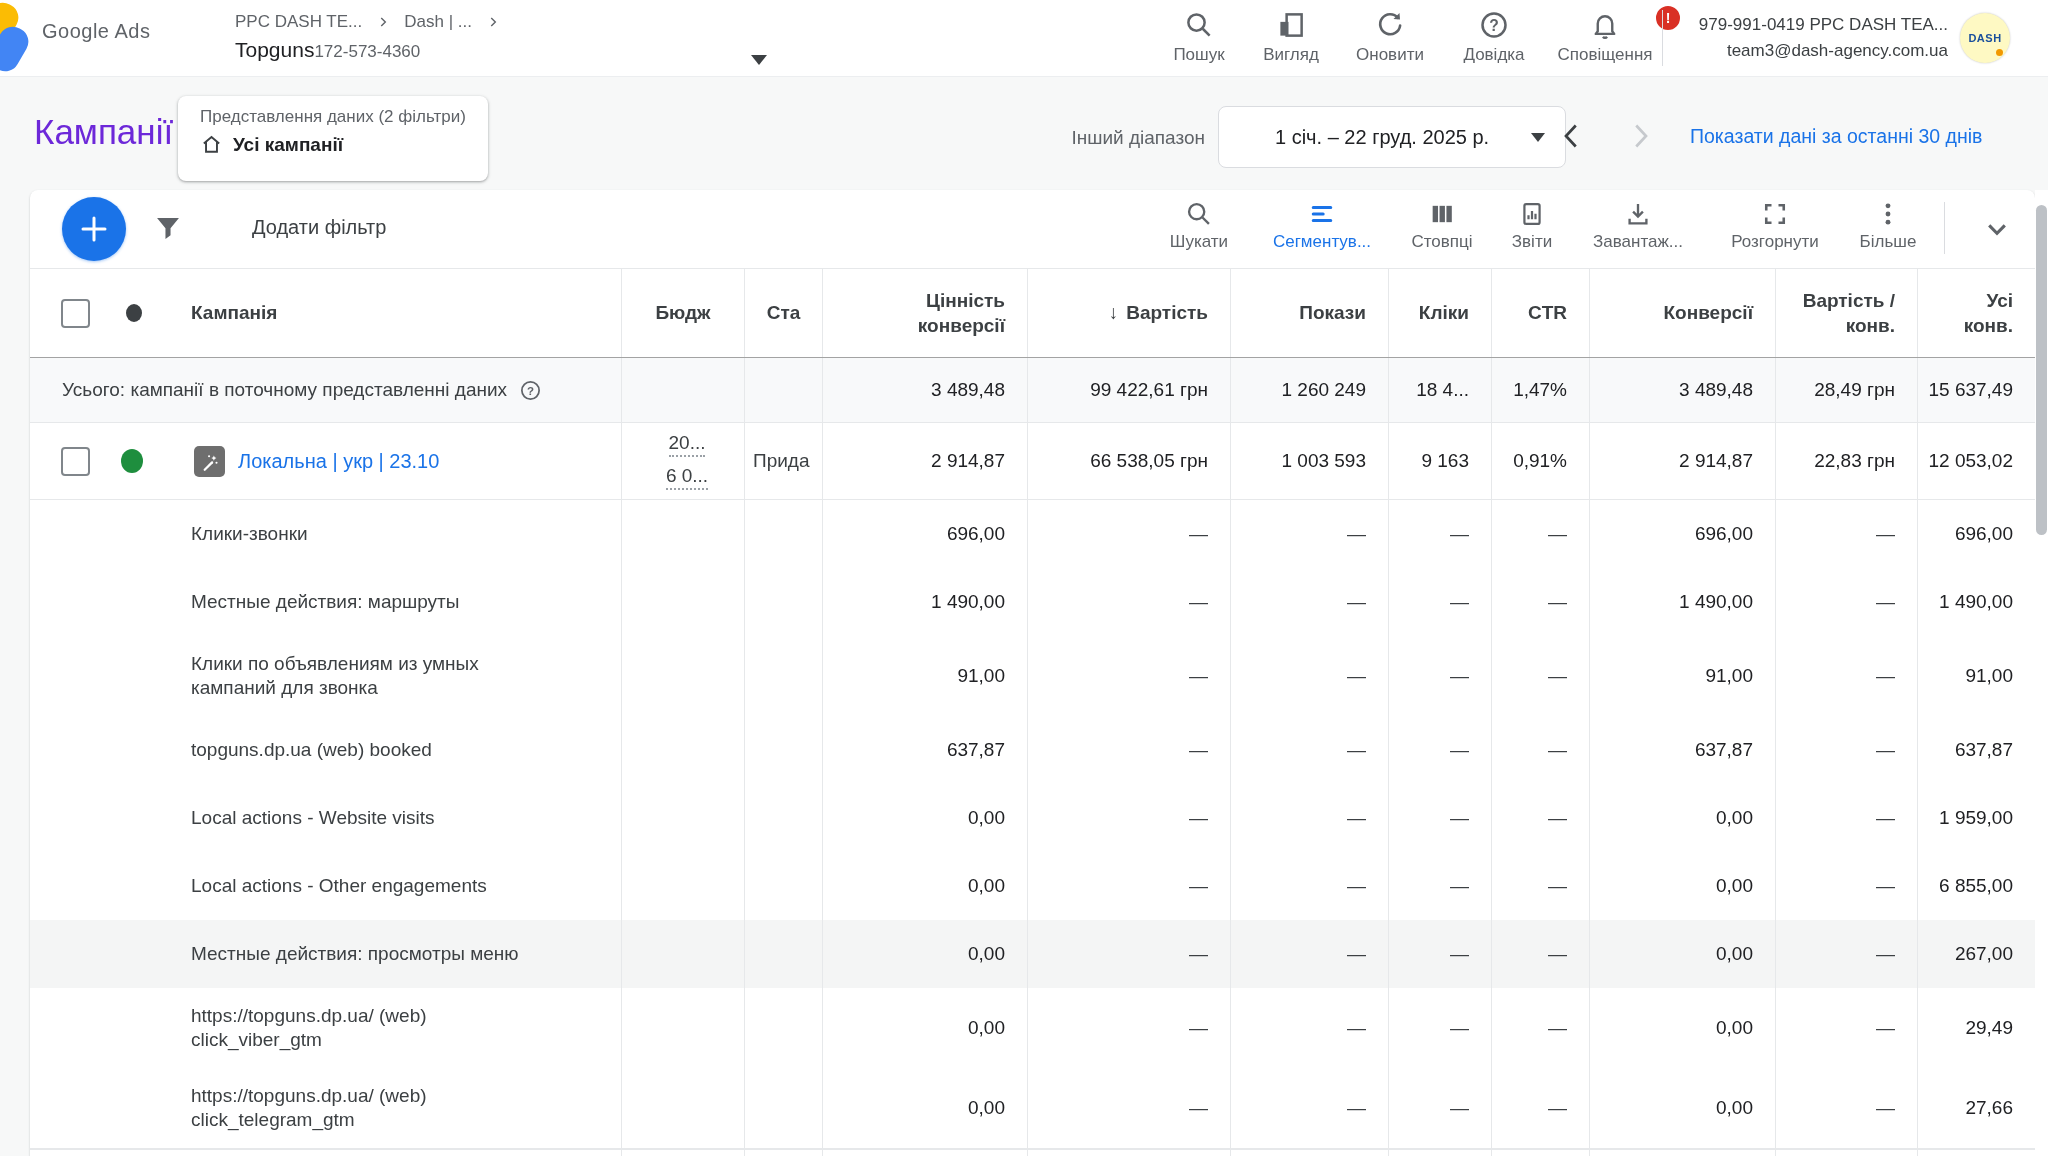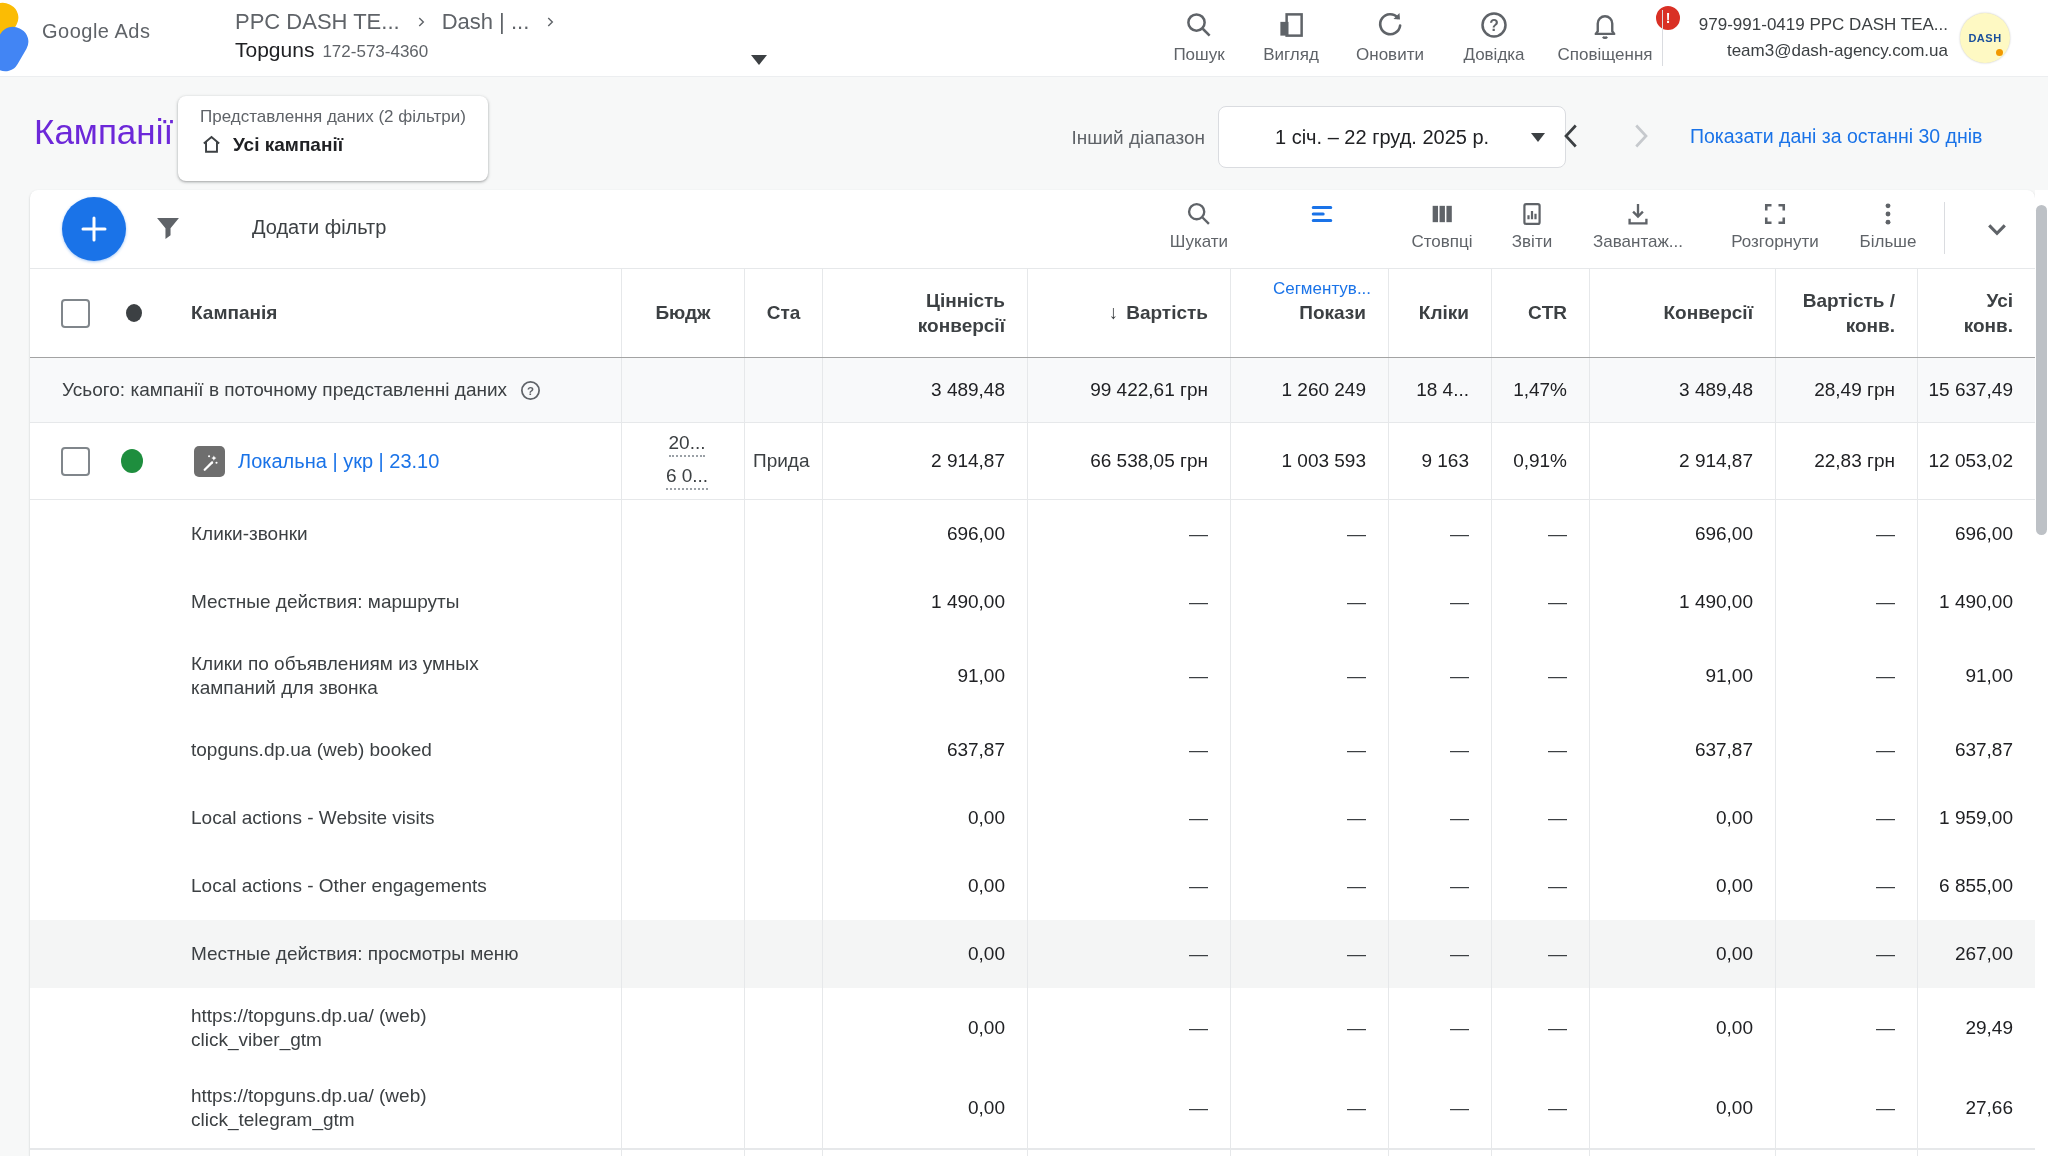--- a/index.html
+++ b/index.html
@@ -7,23 +7,23 @@
   #screen{position:relative;width:2048px;height:1156px;background:#f7f8f8;overflow:hidden;}
 
   
   .topbar{position:absolute;left:0;top:0;width:2048px;height:76px;background:#fff;border-bottom:1px solid #eceef0;}
   .logo-mark{position:absolute;left:0;top:0;width:50px;height:76px;overflow:hidden;}
   .logo-bar{position:absolute;border-radius:14px;width:30px;height:46px;}
   .logo-bar.yellow{left:-16px;top:2px;background:#fbbc04;transform:rotate(30deg);}
   .logo-bar.blue{left:-6px;top:26px;background:#4285f4;transform:rotate(30deg);}
   .logo-text{position:absolute;left:42px;top:20px;font-size:20px;color:#5f6368;letter-spacing:.5px;}
   .crumbs{position:absolute;left:235px;top:9px;}
-  .crumb-line1{display:flex;align-items:center;gap:14px;font-size:22px;color:#5f6368;height:26px;}
+  .crumb-line1{display:flex;align-items:center;gap:14px;font-size:17px;color:#5f6368;height:26px;}
   .crumb-sep svg{display:block;}
-  .crumb-line2{display:flex;align-items:baseline;gap:8px;margin-top:3px;}
+  .crumb-line2{display:flex;align-items:baseline;gap:0;margin-top:3px;}
   .acct-name{font-size:21px;color:#202124;}
   .acct-id{font-size:17px;color:#5f6368;}
   .acct-caret{position:absolute;left:516px;top:46px;width:0;height:0;border-left:8px solid transparent;border-right:8px solid transparent;border-top:10px solid #3c4043;}
   .navitem{position:absolute;top:10px;width:120px;margin-left:-60px;display:flex;flex-direction:column;align-items:center;gap:5px;cursor:pointer;}
   .navitem .lbl{font-size:17px;color:#5f6368;white-space:nowrap;}
   .nav-badge{position:absolute;top:-6px;left:64px;width:24px;height:24px;border-radius:50%;background:#d93025;color:#fff;font-size:14px;font-weight:bold;display:flex;align-items:center;justify-content:center;border:2px solid #fff;}
   .nav-divider{position:absolute;left:1662px;top:10px;width:1px;height:56px;background:#dadce0;}
   .account-block{position:absolute;left:1690px;top:12px;width:258px;text-align:right;font-size:17px;color:#3c4043;line-height:26px;}
   .avatar{position:absolute;left:1960px;top:13px;width:50px;height:50px;border-radius:50%;background:#fef9c3;box-shadow:0 0 2px rgba(0,0,0,.25);display:flex;align-items:center;justify-content:center;}
   .avatar .txt{font-size:11px;font-weight:bold;color:#1a4f9c;letter-spacing:.5px;}
@@ -46,21 +46,21 @@
   .card{position:absolute;left:30px;top:190px;width:2005px;height:966px;background:#fff;border-radius:8px 8px 0 0;box-shadow:0 1px 2px rgba(60,64,67,.3);}
   .scroll-strip{position:absolute;left:2035px;top:190px;width:13px;height:966px;background:#fff;}
   .scroll-thumb{position:absolute;left:2036px;top:205px;width:11px;height:330px;border-radius:6px;background:#bdc1c6;cursor:pointer;}
 
   .toolbar{position:relative;height:78px;border-bottom:1px solid #e6e8ea;}
   .fab{position:absolute;left:32px;top:7px;width:64px;height:64px;border-radius:50%;background:#1a73e8;display:flex;align-items:center;justify-content:center;cursor:pointer;box-shadow:0 1px 3px rgba(26,115,232,.4);}
   .funnel{position:absolute;left:122px;top:22px;cursor:pointer;}
   .add-filter{position:absolute;left:222px;top:26px;font-size:20px;color:#3c4043;cursor:pointer;}
   .tb-item{position:absolute;top:10px;width:140px;margin-left:-70px;display:flex;flex-direction:column;align-items:center;gap:4px;cursor:pointer;}
   .tb-item .lbl{font-size:17px;color:#5f6368;white-space:nowrap;}
-  .tb-item.active .lbl{color:#1a73e8;margin-top:47px;}
+  .tb-item.active .lbl{color:#1a73e8;}
   .tb-divider{position:absolute;left:1914px;top:12px;width:1px;height:52px;background:#dadce0;}
   .tb-chevron{position:absolute;left:1950px;top:22px;cursor:pointer;}
 
   .grid{display:grid;grid-template-columns:591px 123px 78px 205px 203px 158px 103px 98px 186px 142px 118px;}
   .grid .cell{display:flex;align-items:center;min-width:0;}
   .grid .cell:not(:first-child){border-left:1px solid #e6e8ea;}
 
   .thead{height:88px;border-bottom:1px solid #a3a3a3;}
   .thead .cell{font-size:19px;font-weight:bold;color:#3c4043;}
   .thead .first{padding-left:31px;gap:0;}

